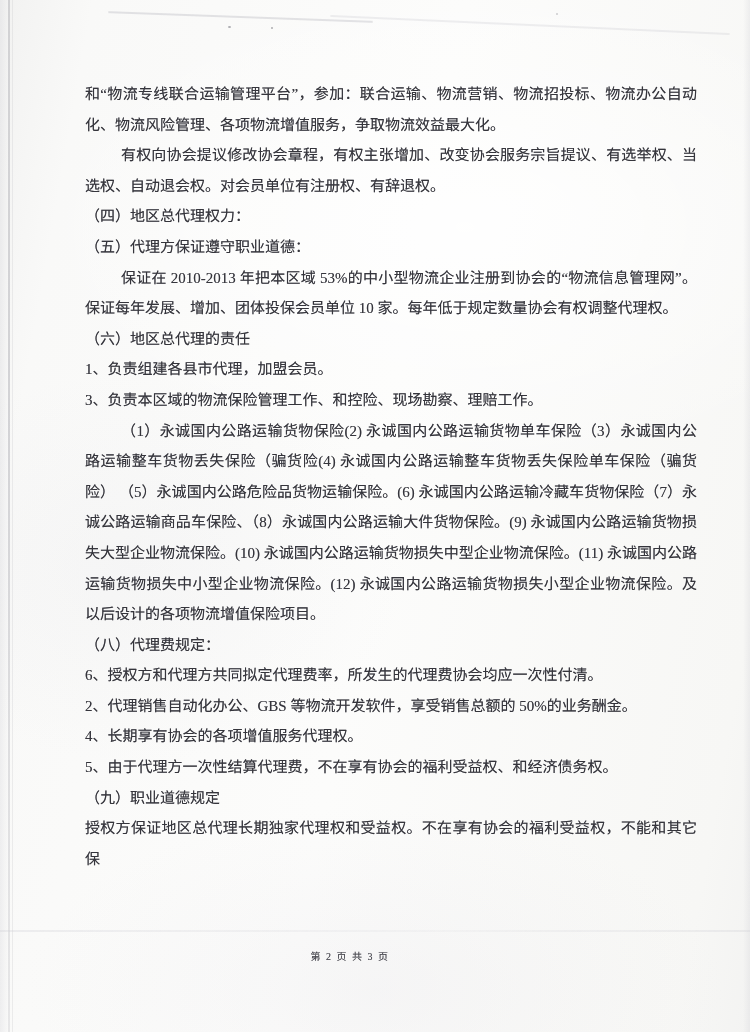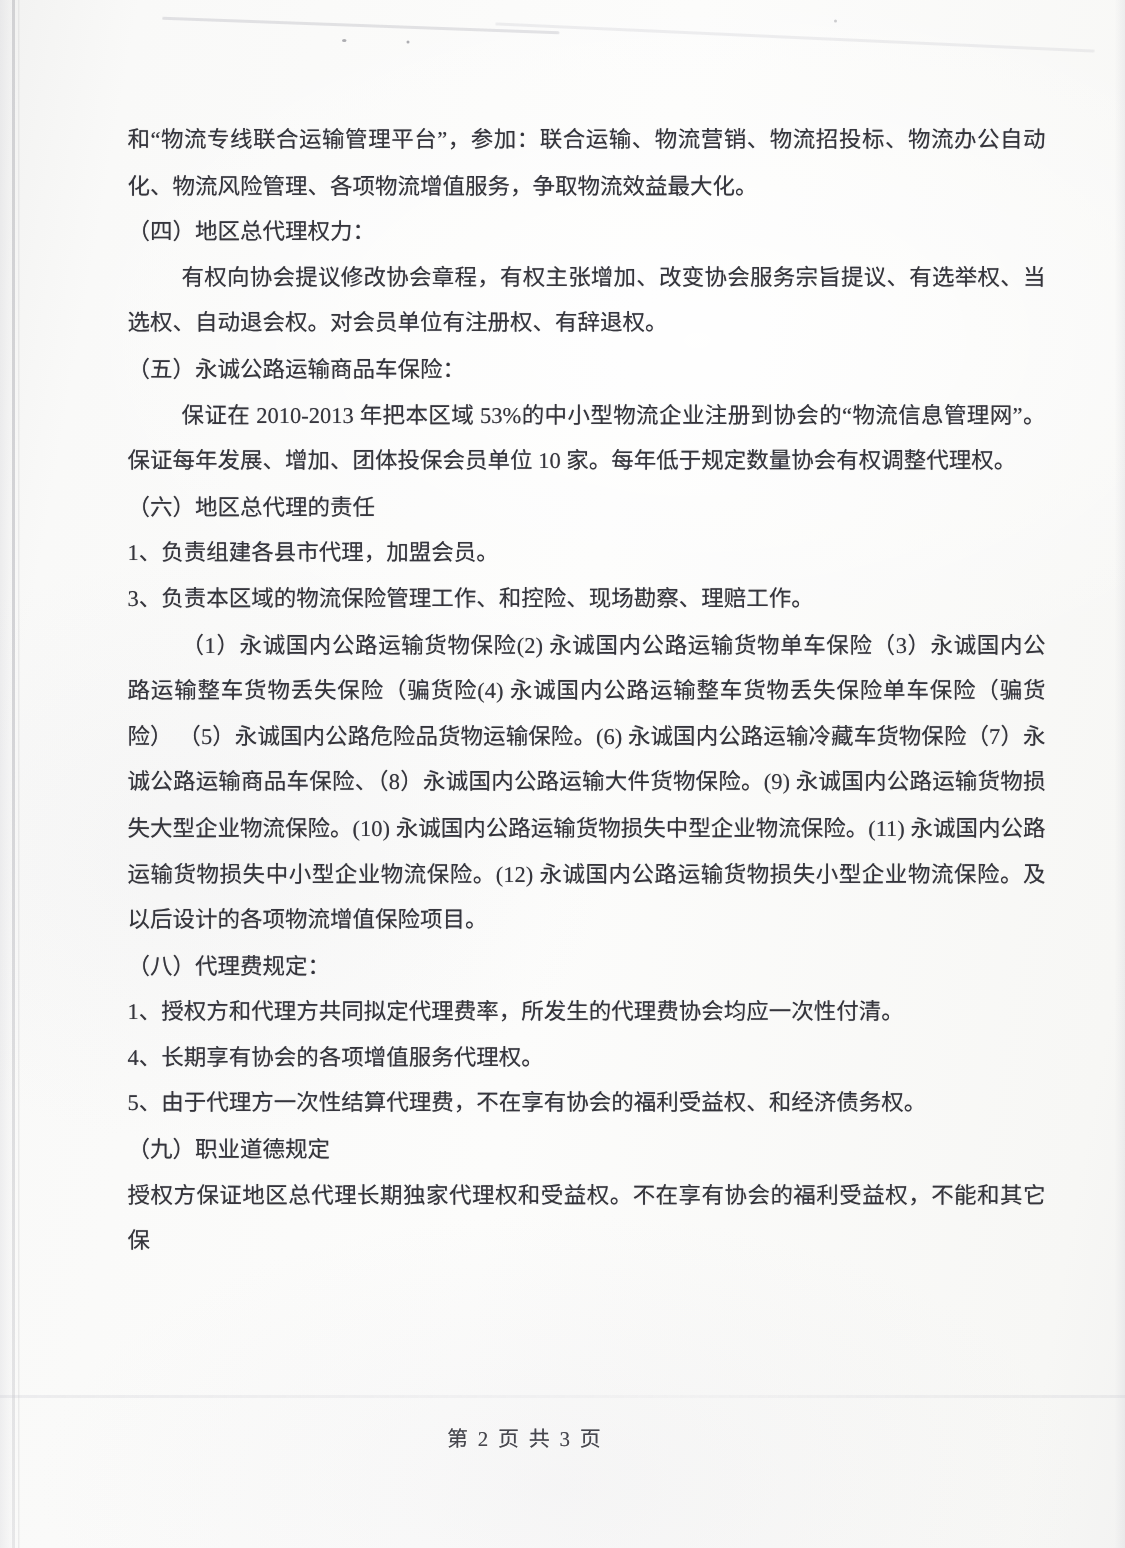--- a/index.html
+++ b/index.html
@@ -72,21 +72,21 @@
   }
   .para { margin: 0; }
   .para.indent { text-indent: 2.4em; }
 
   .page-footer {
     position: absolute;
     top: 948px;
     left: 30px;
     width: 640px;
     text-align: center;
-    font-size: 14px;
+    font-size: 10px;
     letter-spacing: 1.5px;
     color: #46464d;
     text-shadow: 0 0 0.4px rgba(70,70,80,0.5);
   }
 </style>
 </head>
 <body>
 
 <div class="scan-page">
 
@@ -97,30 +97,31 @@
   <div class="crease-top-1"></div>
   <div class="crease-top-2"></div>
   <div class="crease-bottom"></div>
   <div class="speck speck-1"></div>
   <div class="speck speck-2"></div>
   <div class="speck speck-3"></div>
 
   <div class="doc-body">
 
   <p class="para">和“物流专线联合运输管理平台”，参加：联合运输、物流营销、物流招投标、物流办公自动化、物流风险管理、各项物流增值服务，争取物流效益最大化。</p>
+      <p class="para indent">有权向协会提议修改协会章程，有权主张增加、改变协会服务宗旨提议、有选举权、当选权、自动退会权。对会员单位有注册权、有辞退权。</p>
       <p class="para">（四）地区总代理权力：</p>
-      <p class="para indent">有权向协会提议修改协会章程，有权主张增加、改变协会服务宗旨提议、有选举权、当选权、自动退会权。对会员单位有注册权、有辞退权。</p>
-      <p class="para">（五）永诚公路运输商品车保险：</p>
+      <p class="para">（五）代理方保证遵守职业道德：</p>
       <p class="para indent">保证在 2010-2013 年把本区域 53%的中小型物流企业注册到协会的“物流信息管理网”。保证每年发展、增加、团体投保会员单位 10 家。每年低于规定数量协会有权调整代理权。</p>
       <p class="para">（六）地区总代理的责任</p>
       <p class="para">1、负责组建各县市代理，加盟会员。</p>
       <p class="para">3、负责本区域的物流保险管理工作、和控险、现场勘察、理赔工作。</p>
       <p class="para indent">（1）永诚国内公路运输货物保险(2) 永诚国内公路运输货物单车保险（3）永诚国内公路运输整车货物丢失保险（骗货险(4) 永诚国内公路运输整车货物丢失保险单车保险（骗货险） （5）永诚国内公路危险品货物运输保险。(6) 永诚国内公路运输冷藏车货物保险（7）永诚公路运输商品车保险、（8）永诚国内公路运输大件货物保险。(9) 永诚国内公路运输货物损失大型企业物流保险。(10) 永诚国内公路运输货物损失中型企业物流保险。(11) 永诚国内公路运输货物损失中小型企业物流保险。(12) 永诚国内公路运输货物损失小型企业物流保险。及以后设计的各项物流增值保险项目。</p>
       <p class="para">（八）代理费规定：</p>
-      <p class="para">1、授权方和代理方共同拟定代理费率，所发生的代理费协会均应一次性付清。</p>
+      <p class="para">6、授权方和代理方共同拟定代理费率，所发生的代理费协会均应一次性付清。</p>
+      <p class="para">2、代理销售自动化办公、GBS 等物流开发软件，享受销售总额的 50%的业务酬金。</p>
       <p class="para">4、长期享有协会的各项增值服务代理权。</p>
       <p class="para">5、由于代理方一次性结算代理费，不在享有协会的福利受益权、和经济债务权。</p>
       <p class="para">（九）职业道德规定</p>
       <p class="para">授权方保证地区总代理长期独家代理权和受益权。不在享有协会的福利受益权，不能和其它保</p>
     </div>
 
   <div class="page-footer">第 2 页 共 3 页</div>
 
 </div>
 

